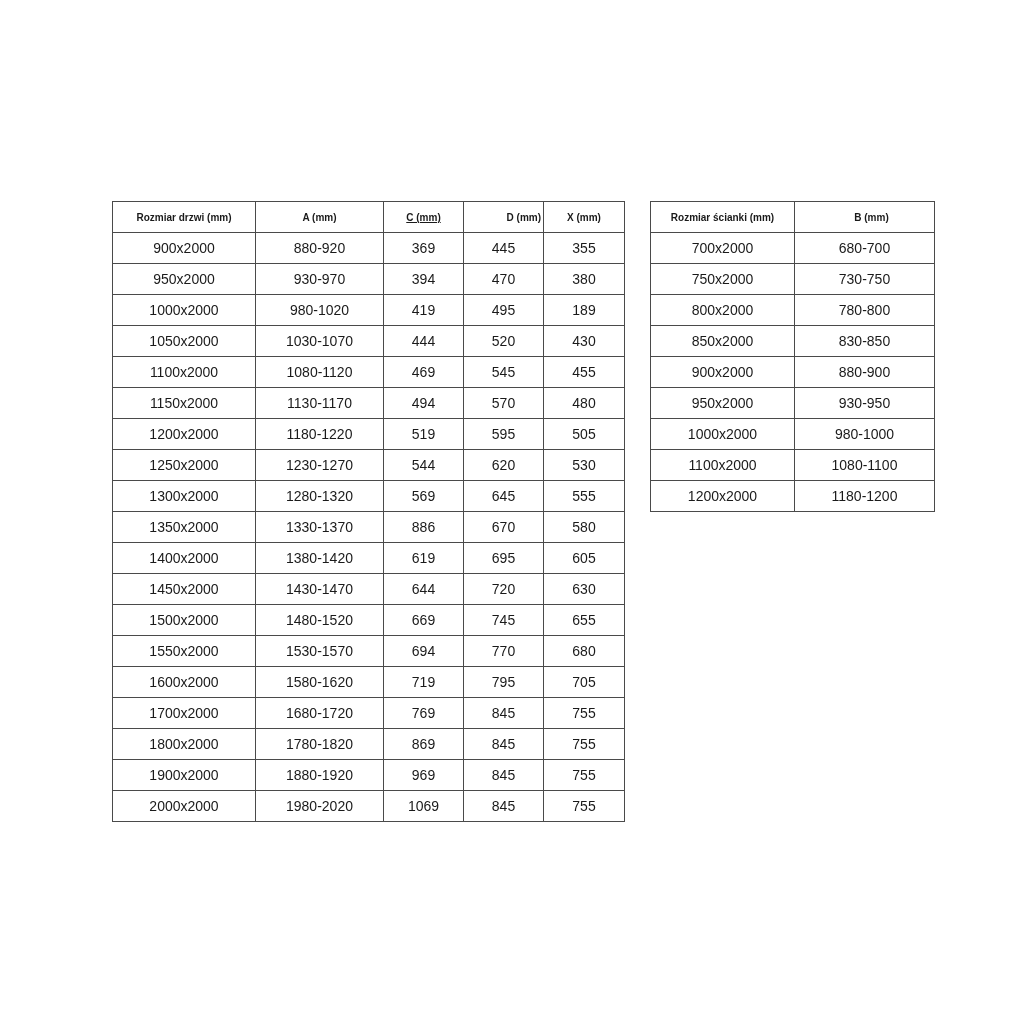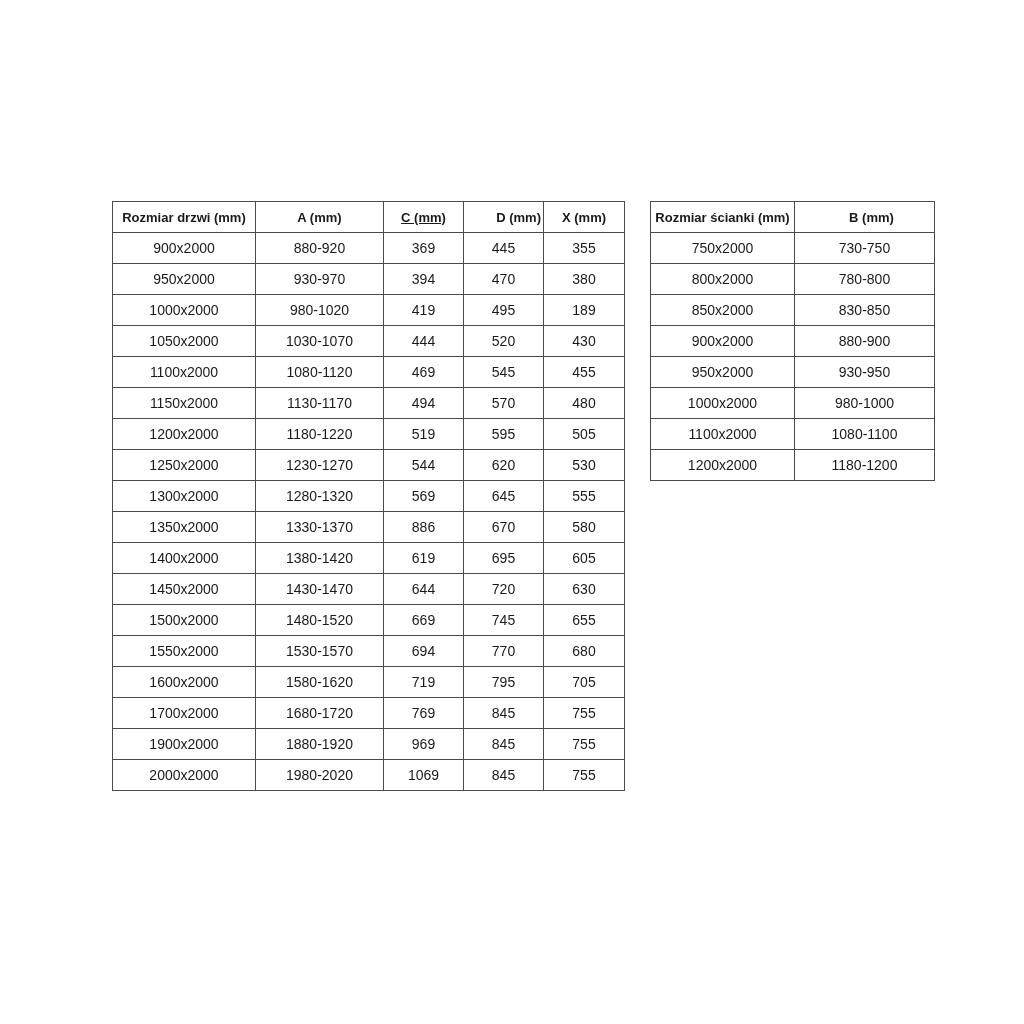--- a/index.html
+++ b/index.html
@@ -26,21 +26,21 @@
   table.spec-table td {
     border: 1px solid #4a4a4a;
     text-align: center;
     vertical-align: middle;
     padding: 0 2px;
     white-space: nowrap;
     overflow: hidden;
   }
   table.spec-table th {
     font-weight: bold;
-    font-size: 13px;
+    font-size: 10px;
   }
   table.spec-table td {
     font-weight: normal;
     font-size: 14px;
   }
   table.spec-table tr {
     height: 31px;
   }
   
   table.doors {
@@ -183,20 +183,27 @@
           <td>705</td>
         </tr>
         <tr>
           <td>1700x2000</td>
           <td>1680-1720</td>
           <td>769</td>
           <td>845</td>
           <td>755</td>
         </tr>
         <tr>
+          <td>1800x2000</td>
+          <td>1780-1820</td>
+          <td>869</td>
+          <td>845</td>
+          <td>755</td>
+        </tr>
+        <tr>
           <td>1900x2000</td>
           <td>1880-1920</td>
           <td>969</td>
           <td>845</td>
           <td>755</td>
         </tr>
         <tr>
           <td>2000x2000</td>
           <td>1980-2020</td>
           <td>1069</td>
@@ -206,20 +213,24 @@
       </tbody>
     </table>
   <table class="spec-table walls">
       <thead>
         <tr>
           <th>Rozmiar ścianki (mm)</th>
           <th>B (mm)</th>
         </tr>
       </thead>
       <tbody>
+        <tr>
+          <td>700x2000</td>
+          <td>680-700</td>
+        </tr>
         <tr>
           <td>750x2000</td>
           <td>730-750</td>
         </tr>
         <tr>
           <td>800x2000</td>
           <td>780-800</td>
         </tr>
         <tr>
           <td>850x2000</td>

